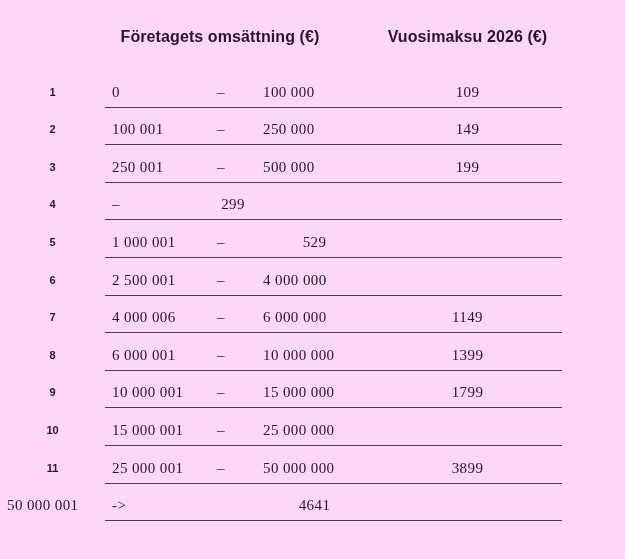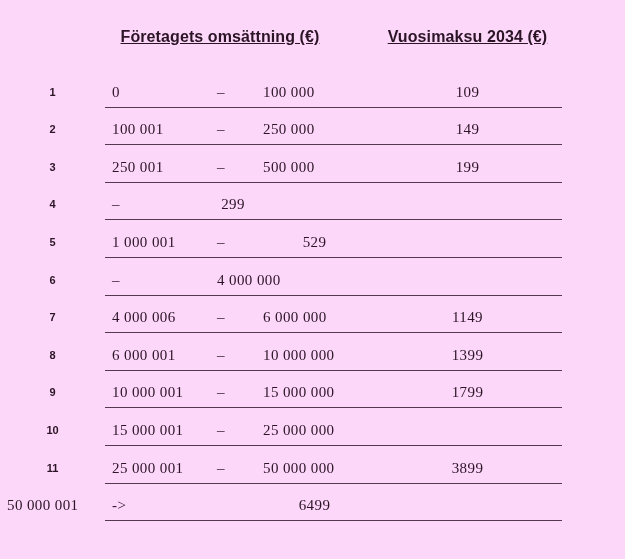--- a/index.html
+++ b/index.html
@@ -13,21 +13,20 @@
   .table-wrap { position: relative; width: 625px; height: 559px; }
 
   
   .header { position: relative; height: 70px; }
   .header .hdr {
     position: absolute; top: 28px;
     font-weight: bold; font-size: 16px;
     letter-spacing: 0.1px;
     text-align: center;
     white-space: nowrap;
-    text-decoration: underline;
   }
   .hdr-revenue { left: 105px; width: 230px; }
   .hdr-fee     { left: 373px; width: 189px; }
 
   
   .row {
     position: relative;
     height: 37.6px;
     display: grid;
     grid-template-columns: 105px 105px 46px 117px 189px;
@@ -65,21 +64,21 @@
     font-feature-settings: "onum" 1;
   }
 </style>
 </head>
 <body>
 
 <div class="table-wrap">
 
   <div class="header">
     <span class="hdr hdr-revenue">Företagets omsättning (€)</span>
-    <span class="hdr hdr-fee">Vuosimaksu 2034 (€)</span>
+    <span class="hdr hdr-fee">Vuosimaksu 2026 (€)</span>
   </div>
 
   <div class="row">
     <span class="cell cell-no">1</span>
     <span class="cell cell-min num">0</span>
     <span class="cell cell-dash num">–</span>
     <span class="cell cell-max num">100 000</span>
     <span class="cell cell-fee num">109</span>
   </div>
 
@@ -107,20 +106,21 @@
 
   <div class="row">
     <span class="cell cell-no">5</span>
     <span class="cell cell-min num">1 000 001</span>
     <span class="cell cell-dash num">–</span>
     <span class="cell cell-fee num">529</span>
   </div>
 
   <div class="row">
     <span class="cell cell-no">6</span>
+    <span class="cell cell-min num">2 500 001</span>
     <span class="cell cell-dash num">–</span>
     <span class="cell cell-max num">4 000 000</span>
   </div>
 
   <div class="row">
     <span class="cell cell-no">7</span>
     <span class="cell cell-min num">4 000 006</span>
     <span class="cell cell-dash num">–</span>
     <span class="cell cell-max num">6 000 000</span>
     <span class="cell cell-fee num">1149</span>
@@ -154,16 +154,16 @@
     <span class="cell cell-min num">25 000 001</span>
     <span class="cell cell-dash num">–</span>
     <span class="cell cell-max num">50 000 000</span>
     <span class="cell cell-fee num">3899</span>
   </div>
 
   <div class="row">
     <span class="cell cell-min num">50 000 001</span>
     <span class="cell cell-dash num">-&gt;</span>
     <span class="cell cell-max num"></span>
-    <span class="cell cell-fee num">6499</span>
+    <span class="cell cell-fee num">4641</span>
   </div>
 
 </div>
 
 </body></html>

